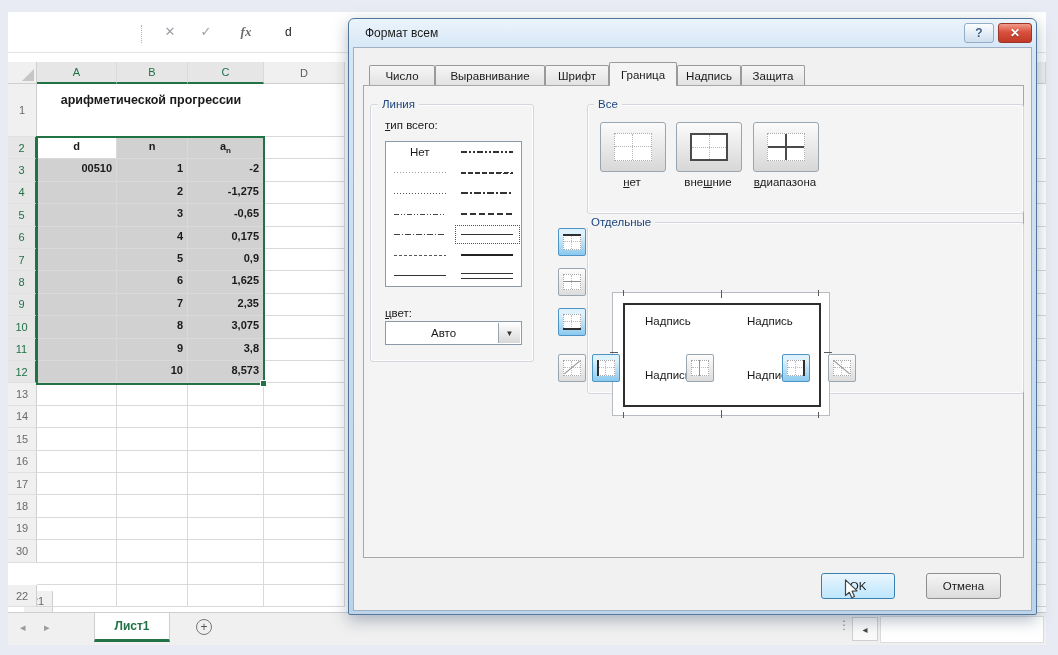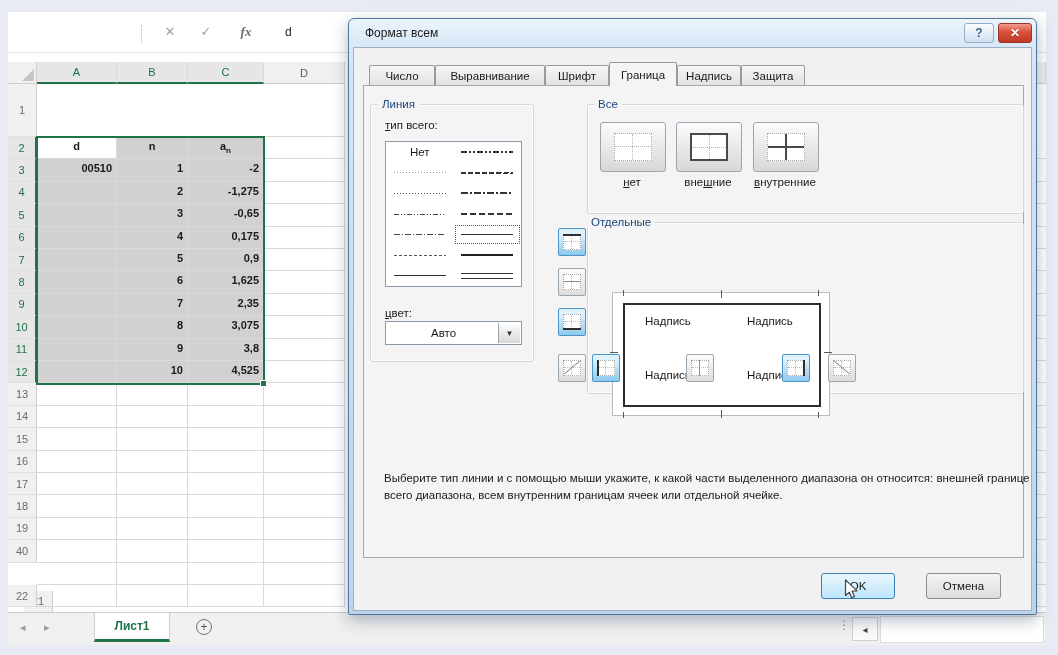--- a/index.html
+++ b/index.html
@@ -127,20 +127,21 @@
       <span class="corner-tri"></span>
     </div>
   <div class="abs colhdr selh" style="left:29px;width:80px">A</div>
   <div class="abs colhdr selh" style="left:109px;width:71px">B</div>
   <div class="abs colhdr selh" style="left:180px;width:76px">C</div>
   <div class="abs colhdr" style="left:256px;width:81px">D</div>
   <div class="abs colhdr" style="left:997px;width:41px;border-left:1px solid #d9d9d9">N</div>
 
   <div class="abs rowhdr" style="left:0;top:72px;width:29px;height:53px">1</div>
   <div class="abs titlecell">
+    <div>арифметической прогрессии</div>
   </div>
   <div class="abs dcell" style="left:257px;top:72px;width:80px;height:53px"></div>
 
   <div class="abs rowhdr selh" style="left:0;top:125px;width:29px;height:22.4px">2</div>
   <div class="srow" style="left:29px;top:125px;height:22.4px">
     <div class="cell center" style="width:80px;background:#fff">d</div>
     <div class="cell center selc" style="width:71px">n</div>
     <div class="cell center selc" style="width:76px"><span>a</span><sub style="font-size:8px">n</sub></div>
     <div class="cell" style="width:81px"></div>
   </div>
@@ -206,21 +207,21 @@
       <div class="srow" style="left: 29px; top: 326.6px; height: 22.4px;">
         <div class="cell selc" style="width: 80px;"></div>
         <div class="cell selc" style="width: 71px;">9</div>
         <div class="cell selc" style="width: 76px;">3,8</div>
         <div class="cell" style="width: 81px;"></div>
       </div>
       <div class="rowhdr selh" style="left: 0px; top: 349px; width: 29px; height: 22.4px;">12</div>
       <div class="srow" style="left: 29px; top: 349px; height: 22.4px;">
         <div class="cell selc" style="width: 80px;"></div>
         <div class="cell selc" style="width: 71px;">10</div>
-        <div class="cell selc" style="width: 76px;">4,525</div>
+        <div class="cell selc" style="width: 76px;">8,573</div>
         <div class="cell" style="width: 81px;"></div>
       </div>
       <div class="rowhdr" style="left: 0px; top: 371.4px; width: 29px; height: 22.4px;">13</div>
       <div class="srow" style="left: 29px; top: 371.4px; height: 22.4px;">
         <div class="cell" style="width: 80px;"></div>
         <div class="cell" style="width: 71px;"></div>
         <div class="cell" style="width: 76px;"></div>
         <div class="cell" style="width: 81px;"></div>
       </div>
       <div class="rowhdr" style="left: 0px; top: 393.8px; width: 29px; height: 22.4px;">14</div>
@@ -258,21 +259,21 @@
         <div class="cell" style="width: 76px;"></div>
         <div class="cell" style="width: 81px;"></div>
       </div>
       <div class="rowhdr" style="left: 0px; top: 505.8px; width: 29px; height: 22.4px;">19</div>
       <div class="srow" style="left: 29px; top: 505.8px; height: 22.4px;">
         <div class="cell" style="width: 80px;"></div>
         <div class="cell" style="width: 71px;"></div>
         <div class="cell" style="width: 76px;"></div>
         <div class="cell" style="width: 81px;"></div>
       </div>
-      <div class="rowhdr" style="left: 0px; top: 528.2px; width: 29px; height: 22.4px;">40</div>
+      <div class="rowhdr" style="left: 0px; top: 528.2px; width: 29px; height: 22.4px;">30</div>
       <div class="srow" style="left: 29px; top: 528.2px; height: 22.4px;">
         <div class="cell" style="width: 80px;"></div>
         <div class="cell" style="width: 71px;"></div>
         <div class="cell" style="width: 76px;"></div>
         <div class="cell" style="width: 81px;"></div>
       </div>
       <div class="rowhdr" style="left: 16px; top: 550.6px; width: 29px; height: 22.4px; margin-top: 28px;">21</div>
       <div class="srow" style="left: 29px; top: 550.6px; height: 22.4px;">
         <div class="cell" style="width: 80px;"></div>
         <div class="cell" style="width: 71px;"></div>
@@ -381,21 +382,21 @@
         <span class="picon"></span>
       </div>
     <div class="preset" style="left:312px;top:36px">
         <span class="picon outline"></span>
       </div>
     <div class="preset" style="left:389px;top:36px">
         <span class="picon inside"></span>
       </div>
     <div class="plabel" style="left:236px;top:90px;width:64px"><span></span><span class="mn">н</span><span>ет</span></div>
     <div class="plabel" style="left:312px;top:90px;width:64px"><span>вне</span><span class="mn">ш</span><span>ние</span></div>
-    <div class="plabel" style="left:381px;top:90px;width:80px"><span></span><span class="mn">в</span><span>нутренние</span></div>
+    <div class="plabel" style="left:381px;top:90px;width:80px"><span></span><span class="mn">в</span><span>диапазона</span></div>
 
     <div class="group" style="left:223px;top:136px;width:437px;height:172px"></div>
     <div class="glabel" style="left:223px;top:130px">Отдельные</div>
 
     <div class="bb on" style="left:194px;top:142px">
         <span class="bicon">
           <span class="edge e-top"></span>
         </span>
       </div>
     <div class="bb" style="left:194px;top:182px">
@@ -444,21 +445,20 @@
         <span class="bicon">
           <span class="edge e-right"></span>
         </span>
       </div>
     <div class="bb" style="left:464px;top:268px">
         <span class="bicon">
           <span class="edge e-dd"></span>
         </span>
       </div>
 
-    <div class="abs desc">Выберите тип линии и с помощью мыши укажите, к какой части выделенного диапазона он относится: внешней границе всего диапазона, всем внутренним границам ячеек или отдельной ячейке.</div>
   </div>
 
   <div class="btn ok" style="left:472px;top:554px">OK</div>
   <div class="btn cancel" style="left:577px;top:554px;width:75px">Отмена</div>
 </div>
 
 <div id="cursor" class="abs">
   <svg width="22" height="22" viewBox="0 0 24 24">
       <path d="M6 2 L6 19 L10.2 15.6 L12.8 21.6 L15.8 20.2 L13.2 14.4 L18.6 14 Z" fill="#fff" stroke="#444" stroke-width="1.3" stroke-linejoin="round"></path>
     </svg>

